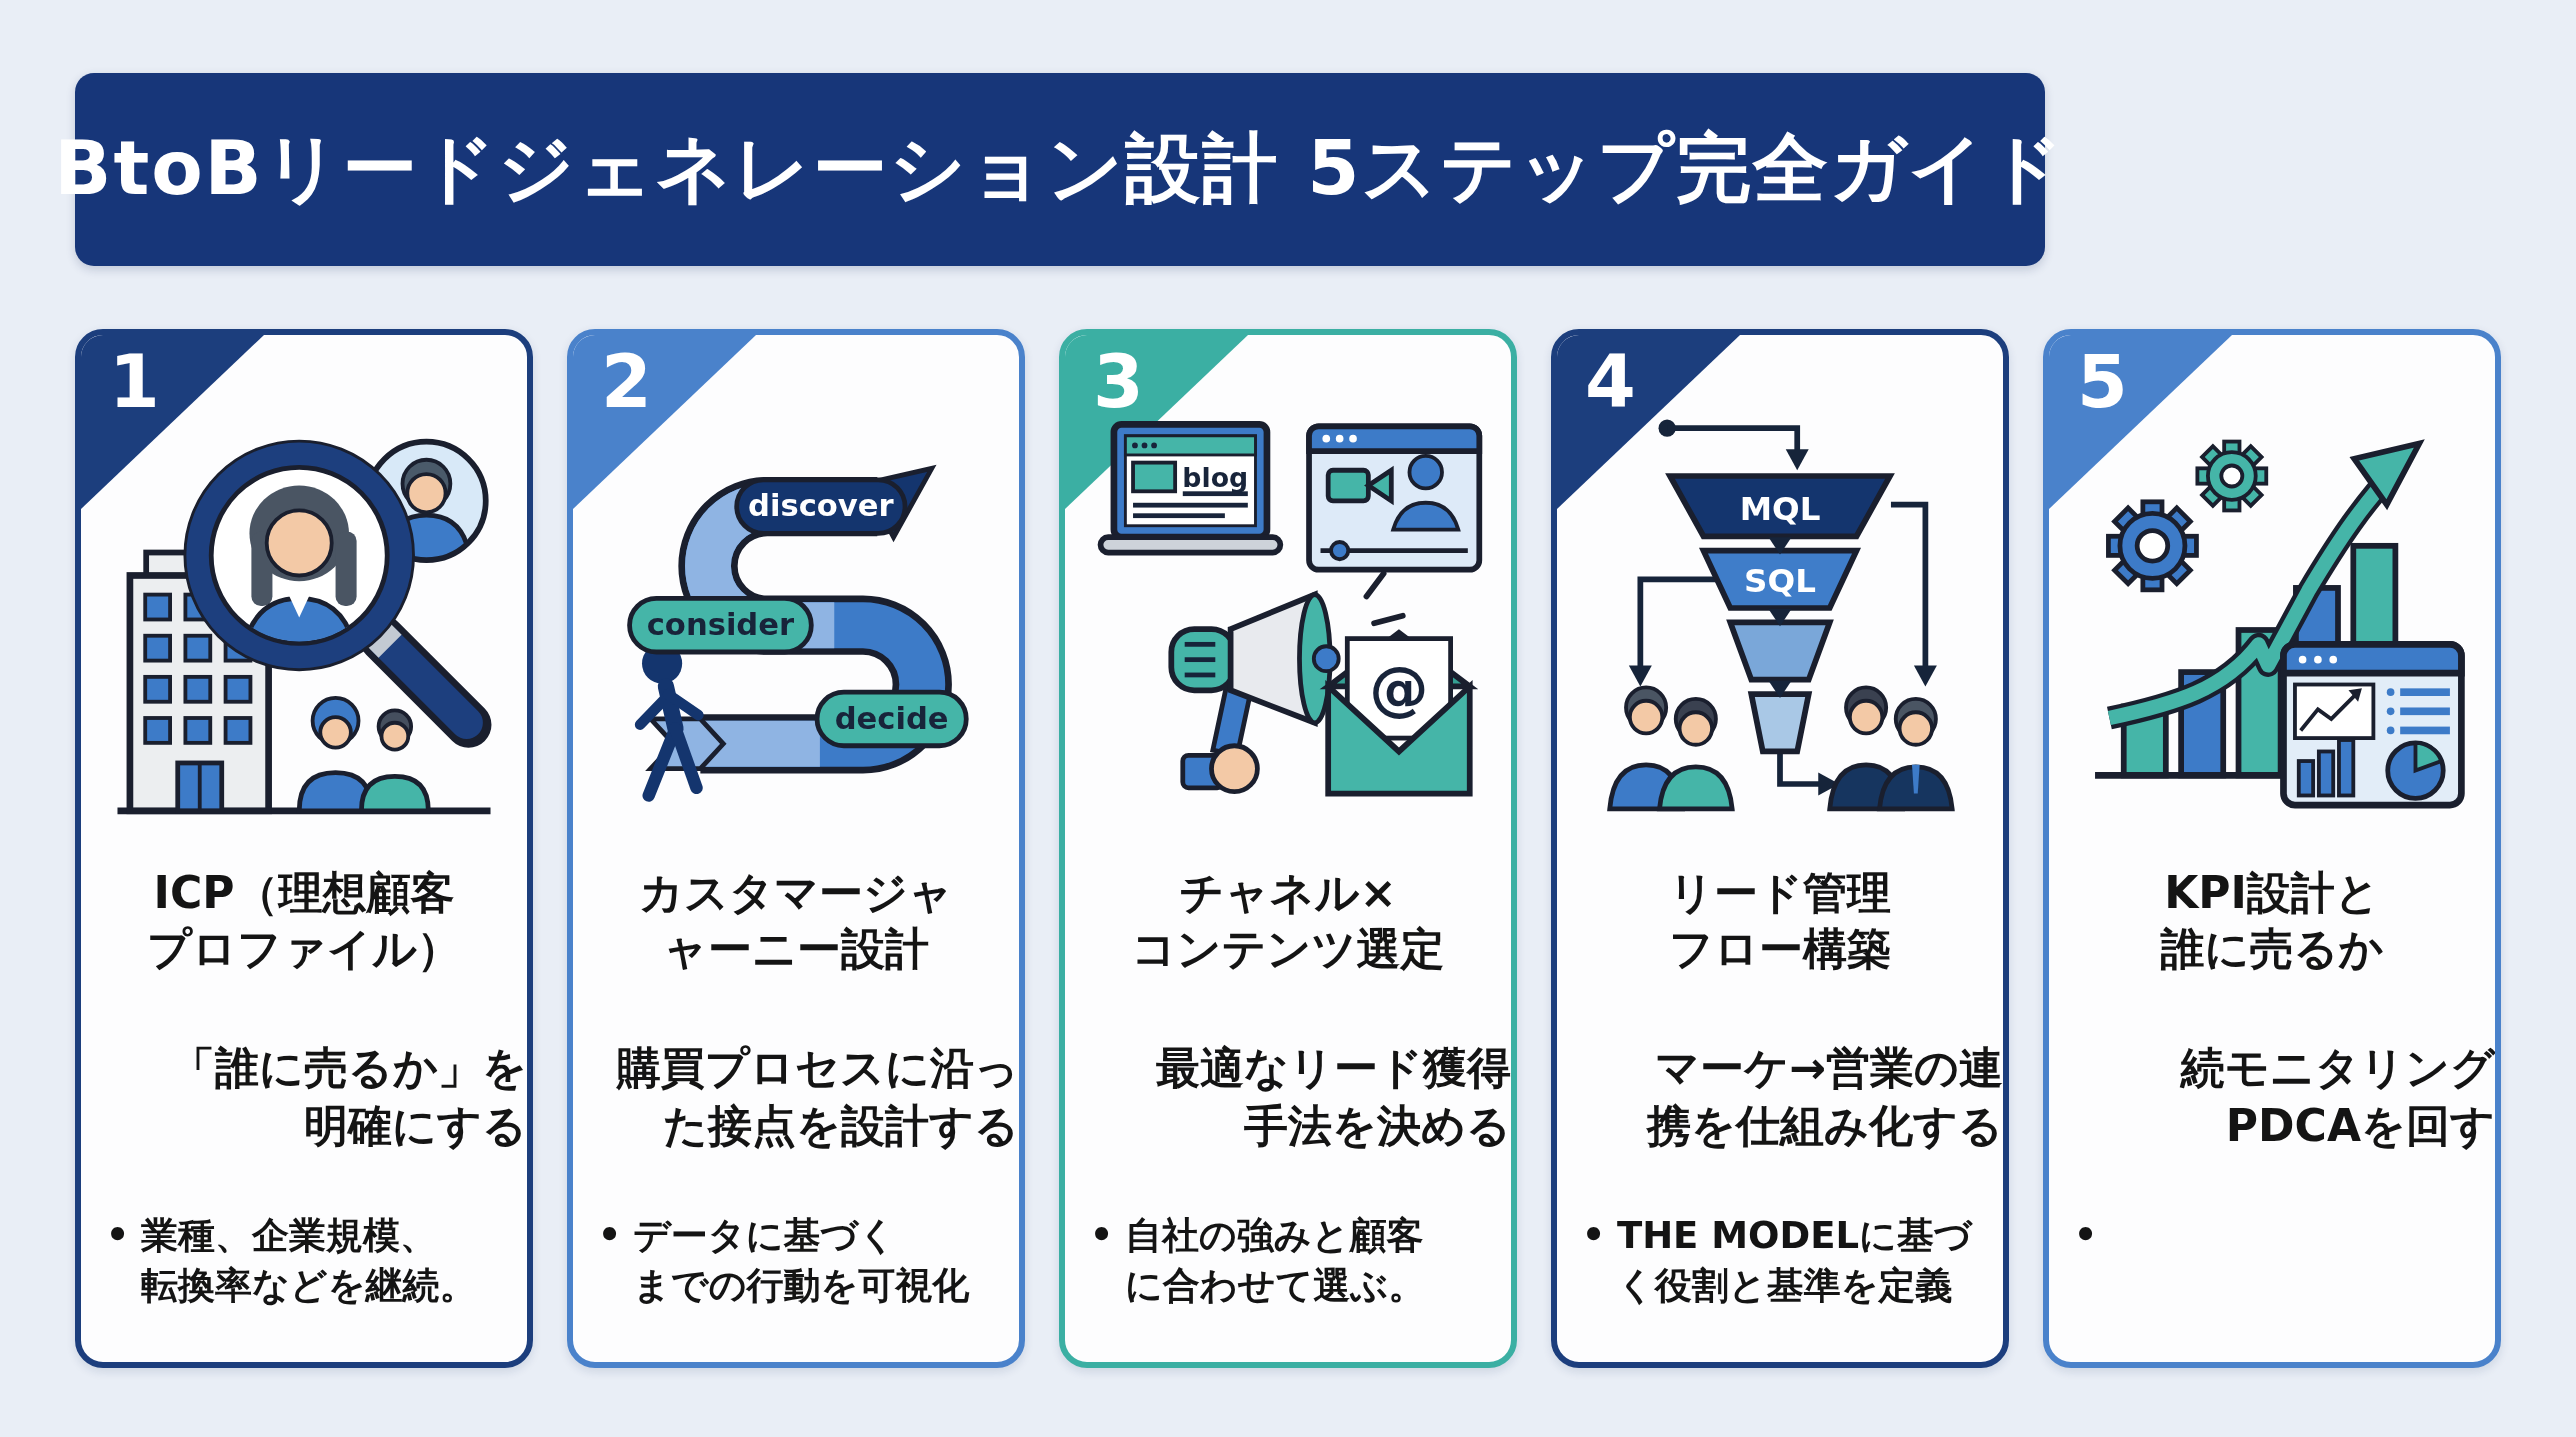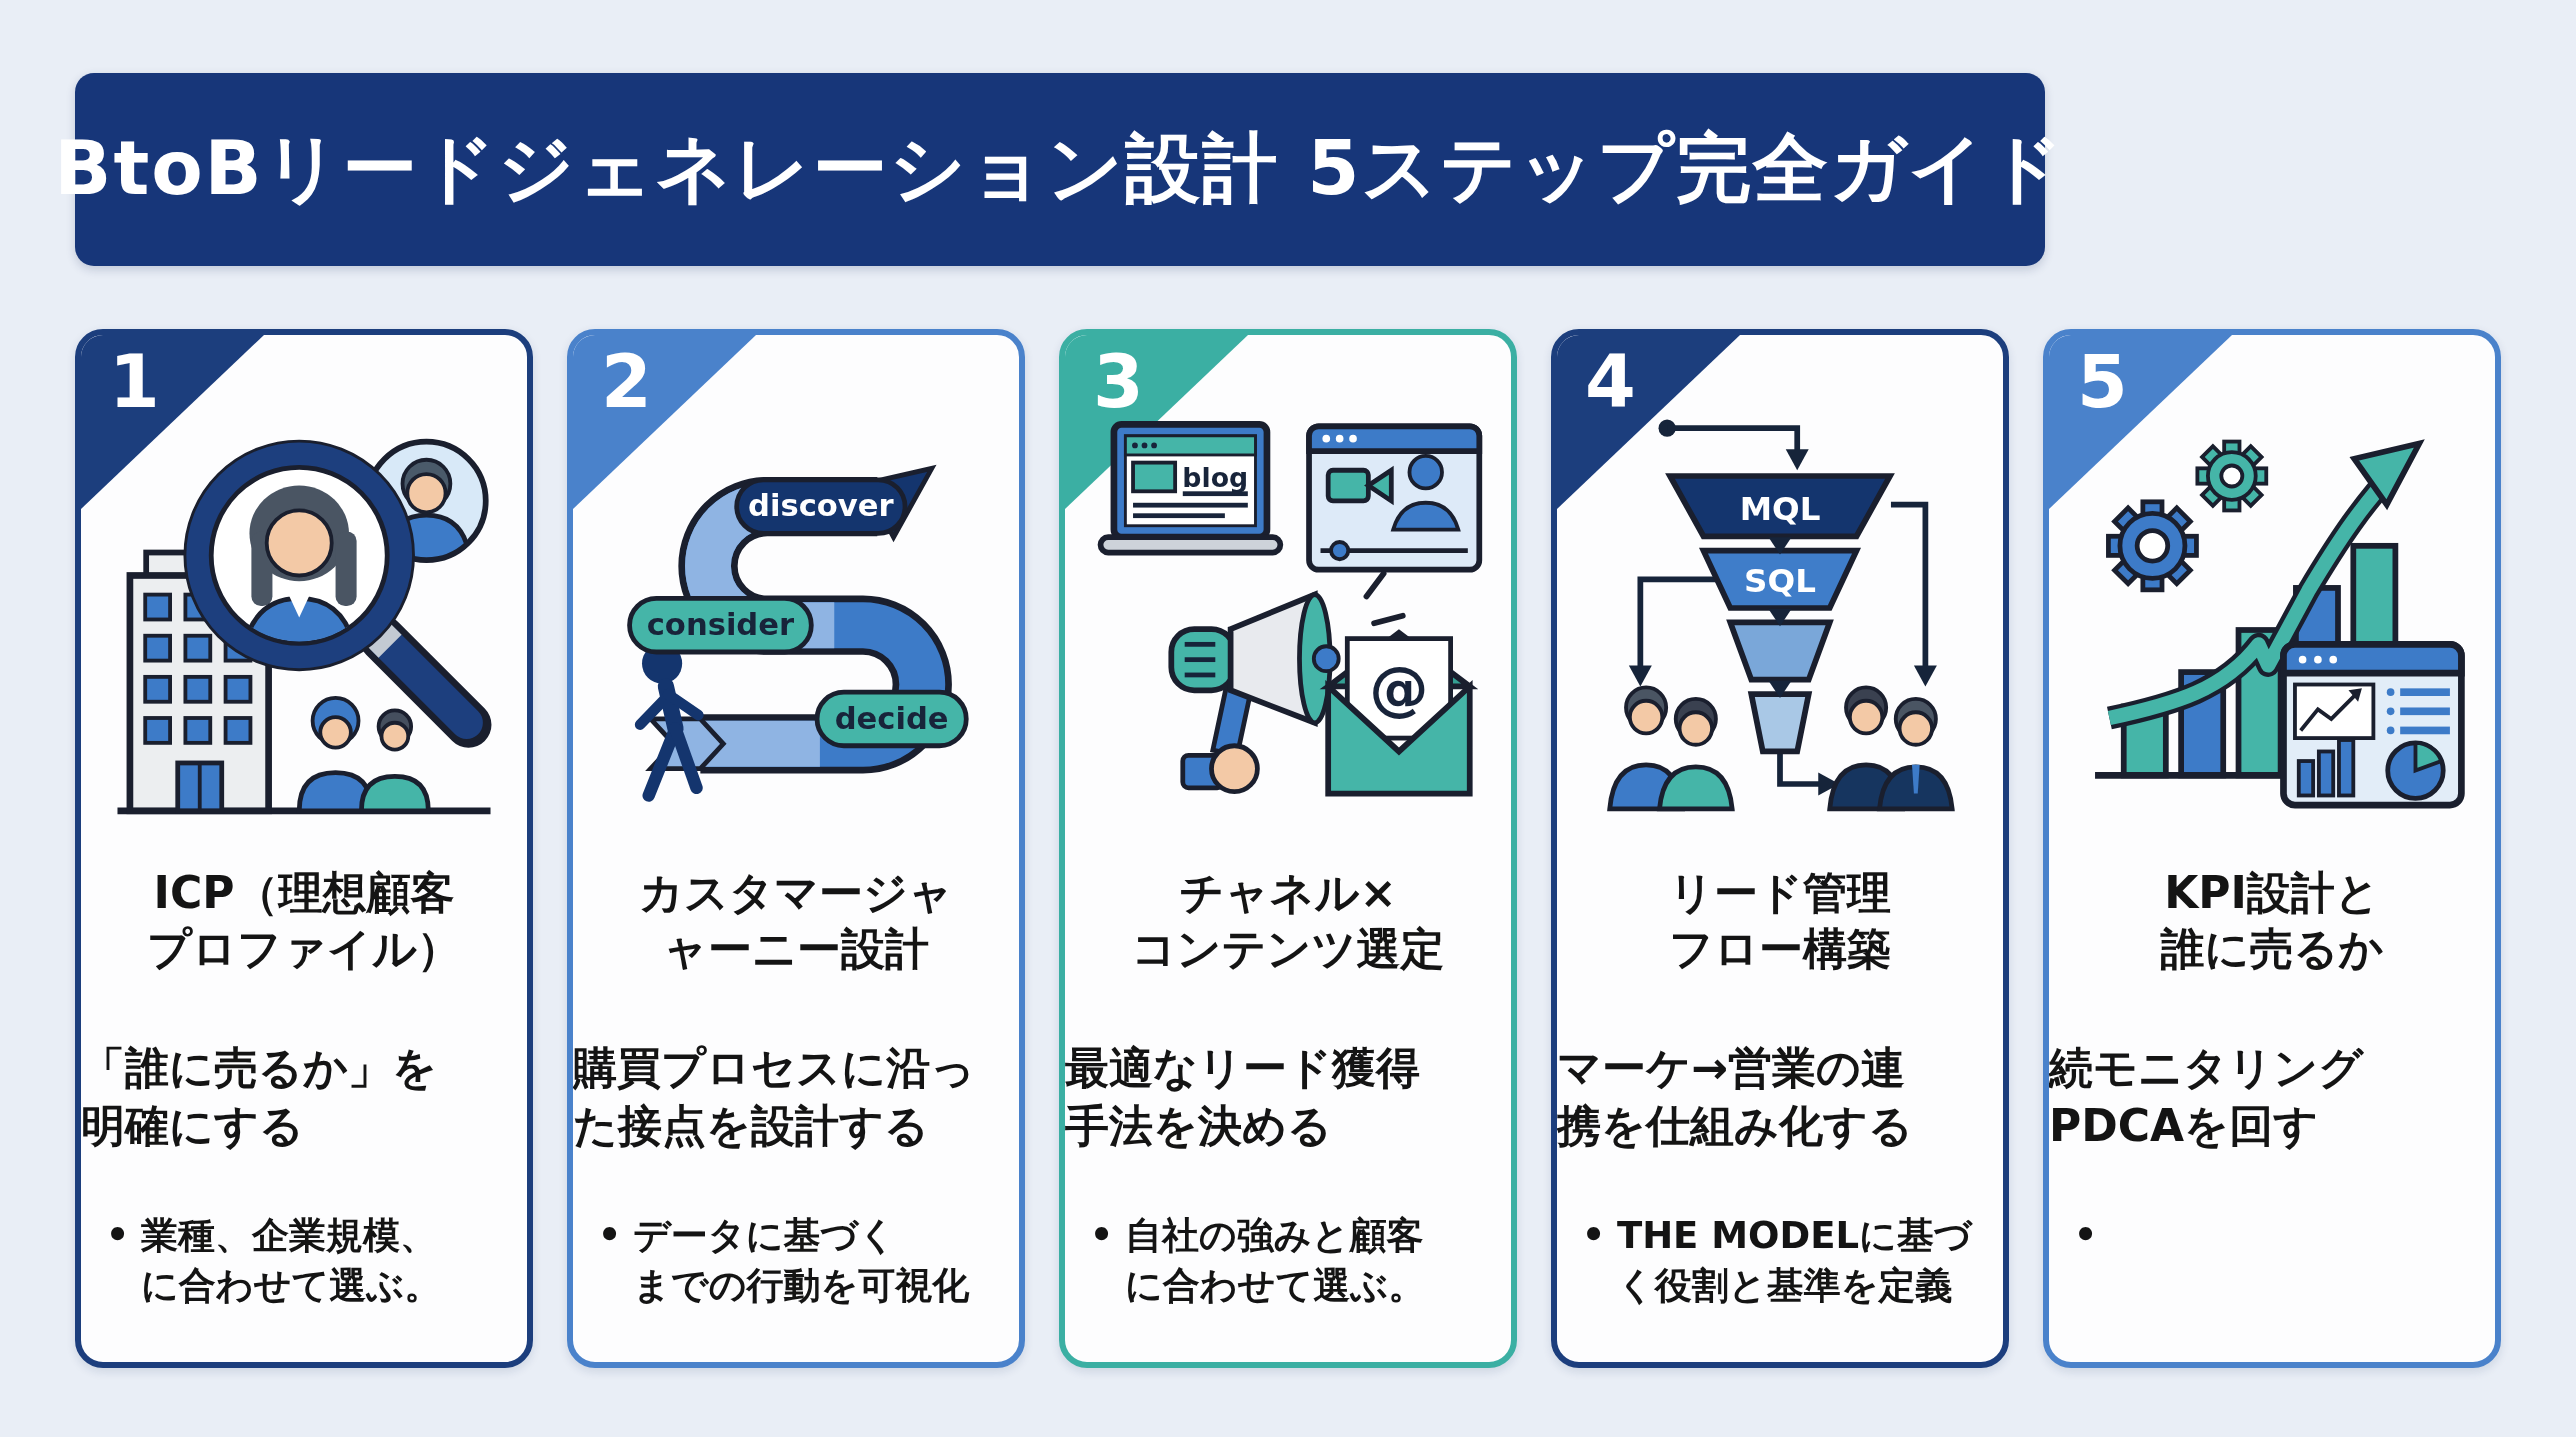--- a/index.html
+++ b/index.html
@@ -46,21 +46,21 @@
     position:absolute;left:0;right:0;top:49px;height:447px;
     display:flex;align-items:center;justify-content:center;
   }
   .card-title{
     position:absolute;left:0;right:0;top:530px;
     text-align:center;color:#141414;
     font-size:44px;font-weight:800;line-height:1.28;white-space:pre-line;
   }
   .card-subtitle{
     position:absolute;left:0;right:0;top:704px;
-    text-align:left;color:#141414;
+    text-align:right;color:#141414;
     font-size:44px;font-weight:700;line-height:1.32;white-space:pre-line;
   }
   .card-bullet{
     position:absolute;left:0;right:0;top:876px;
     padding:0 22.5px;display:flex;gap:9.4px;
     color:#141414;font-size:37px;font-weight:700;line-height:1.34;
   }
   .bullet-marker{flex:0 0 auto;width:28px;text-align:center;}
   .bullet-text{white-space:pre-line;text-align:left;}
   svg{display:block;}
@@ -133,21 +133,21 @@
         </g>
       </svg>
     </div>
     <div class="card-title">ICP（理想顧客
 プロファイル）</div>
     <div class="card-subtitle">「誰に売るか」を
 明確にする</div>
     <div class="card-bullet">
       <span class="bullet-marker">•</span>
       <span class="bullet-text">業種、企業規模、
-に合わせて選ぶ。</span>
+転換率などを継続。</span>
     </div>
   </div>
 
   <div class="card c2">
     <div class="corner"></div>
     <div class="corner-number">2</div>
     <div class="icon-wrap">
       <svg width="412" height="440" viewBox="0 0 420 460">
 
         <path d="M110,372 H280 A62,62 0 0 0 280,248 H180 A62,62 0 0 1 180,124 H295" fill="none" stroke="#1a1f2e" stroke-width="62"></path>

